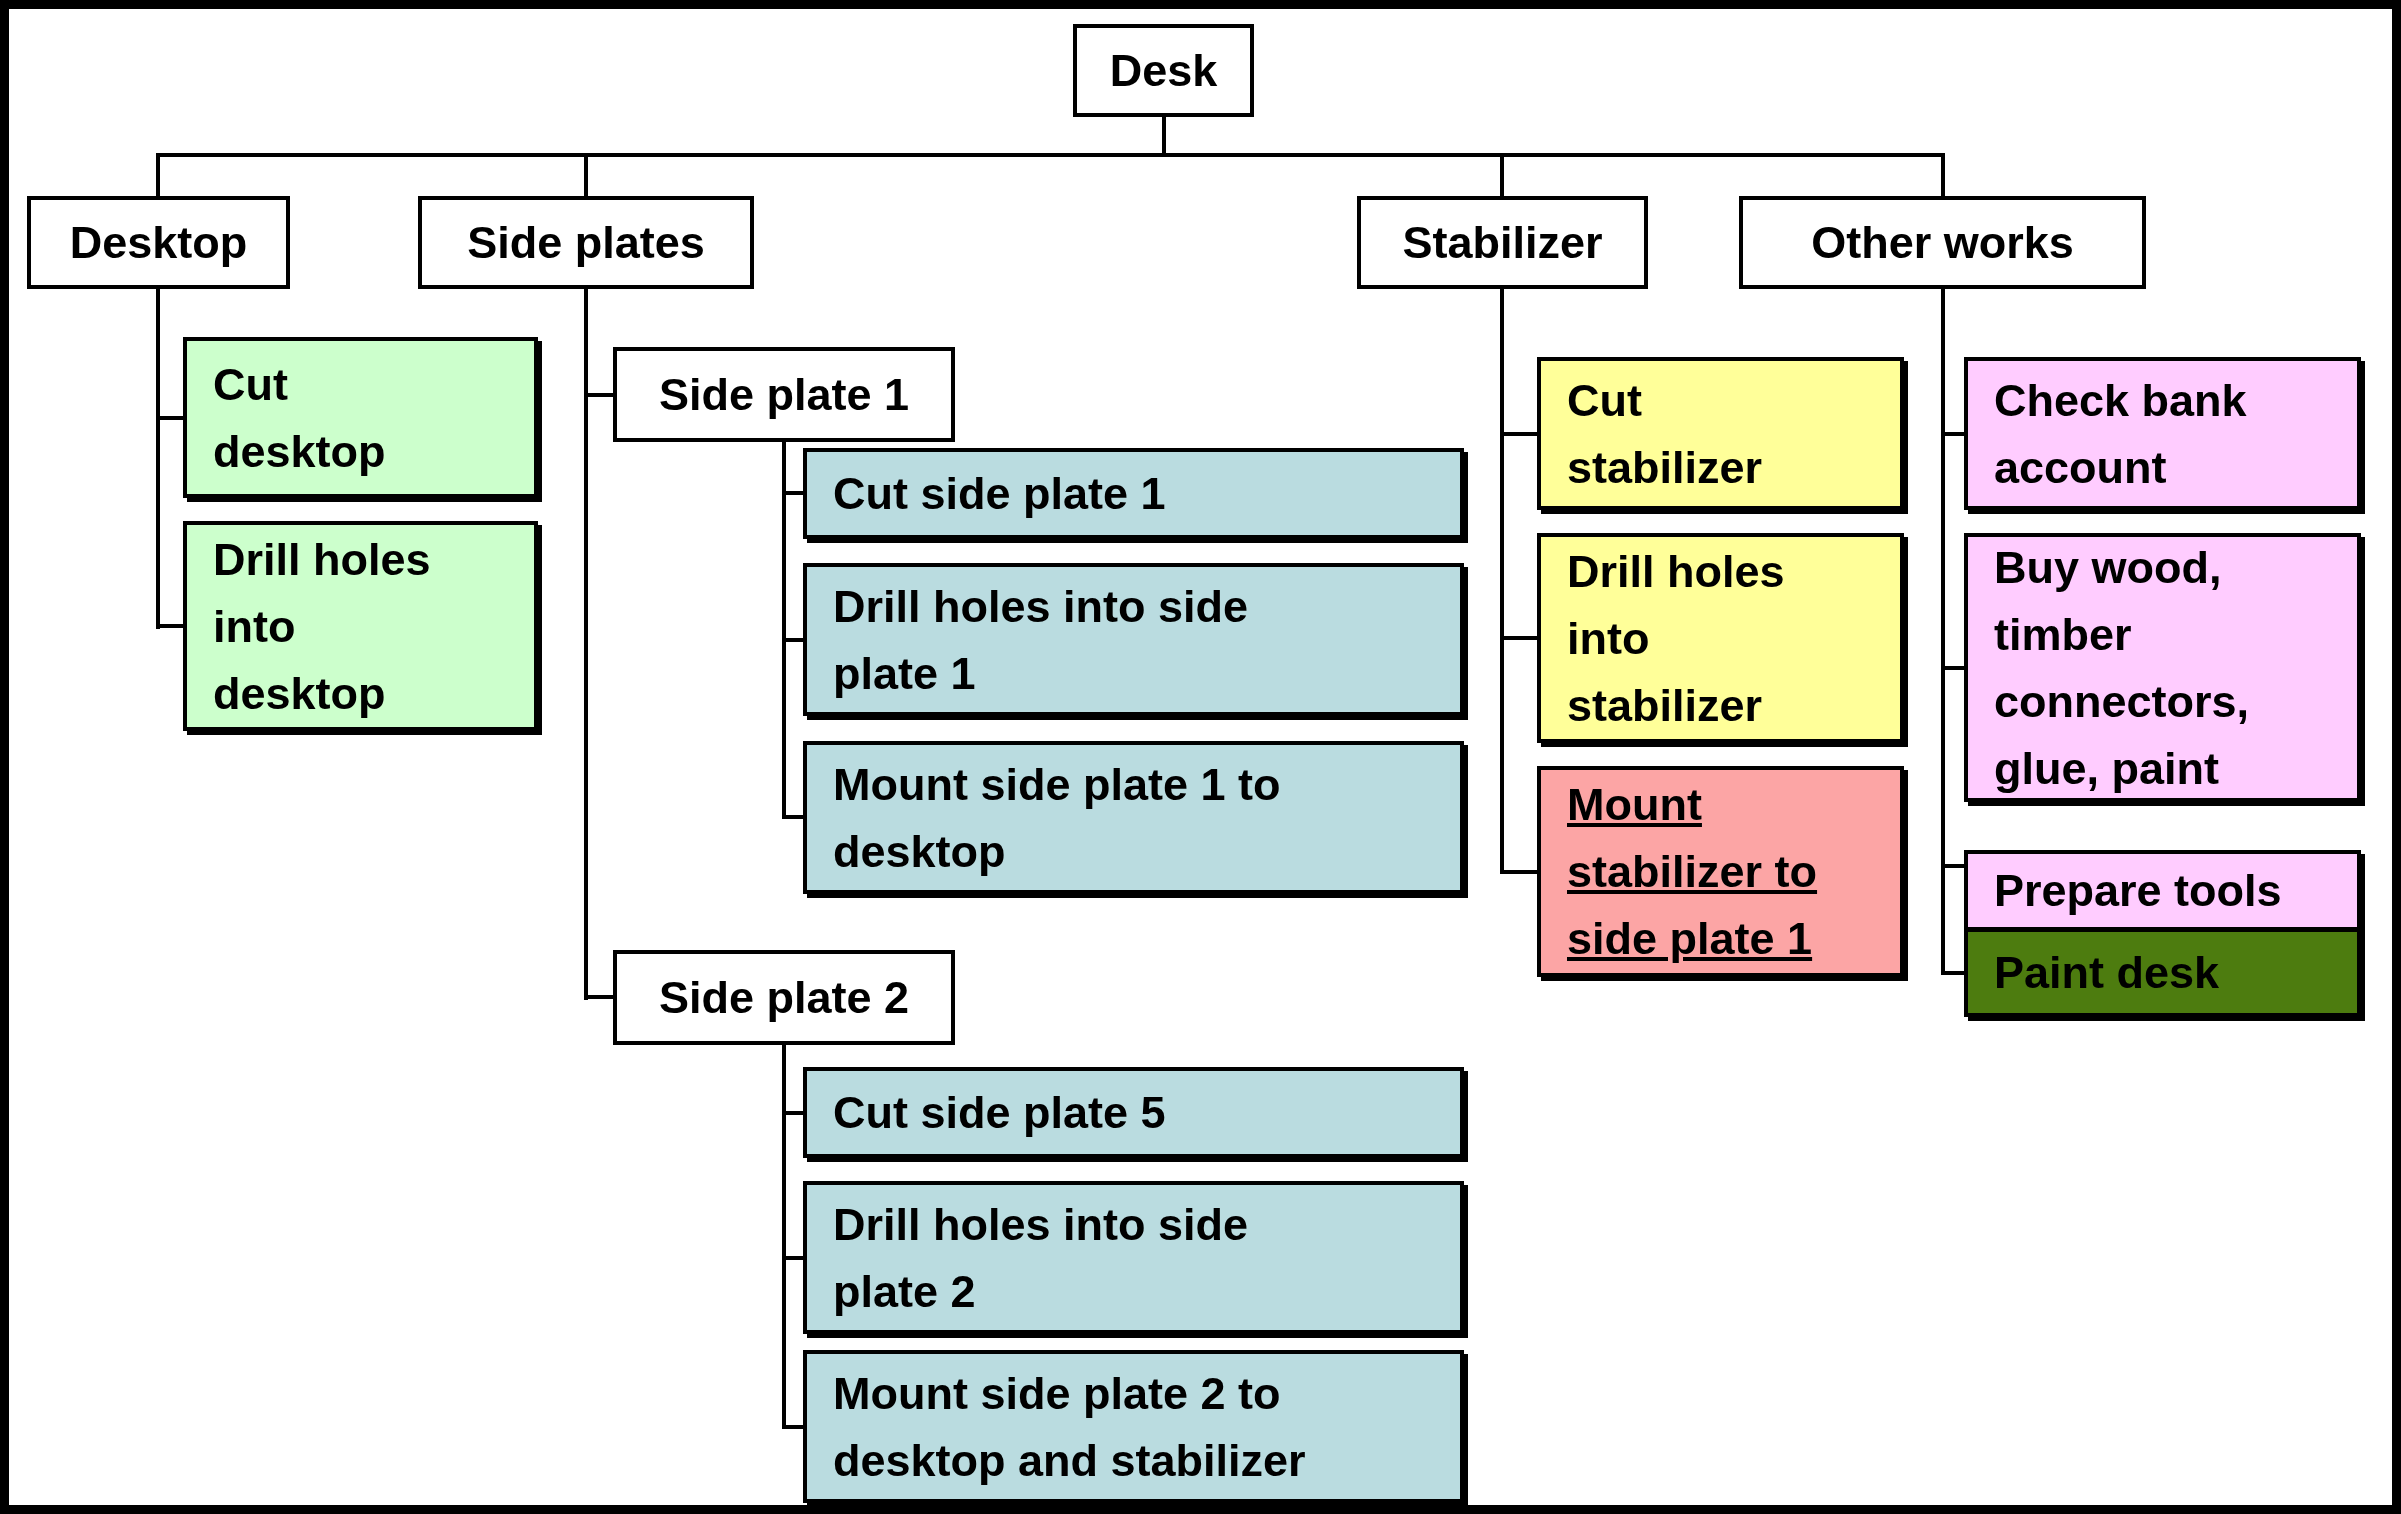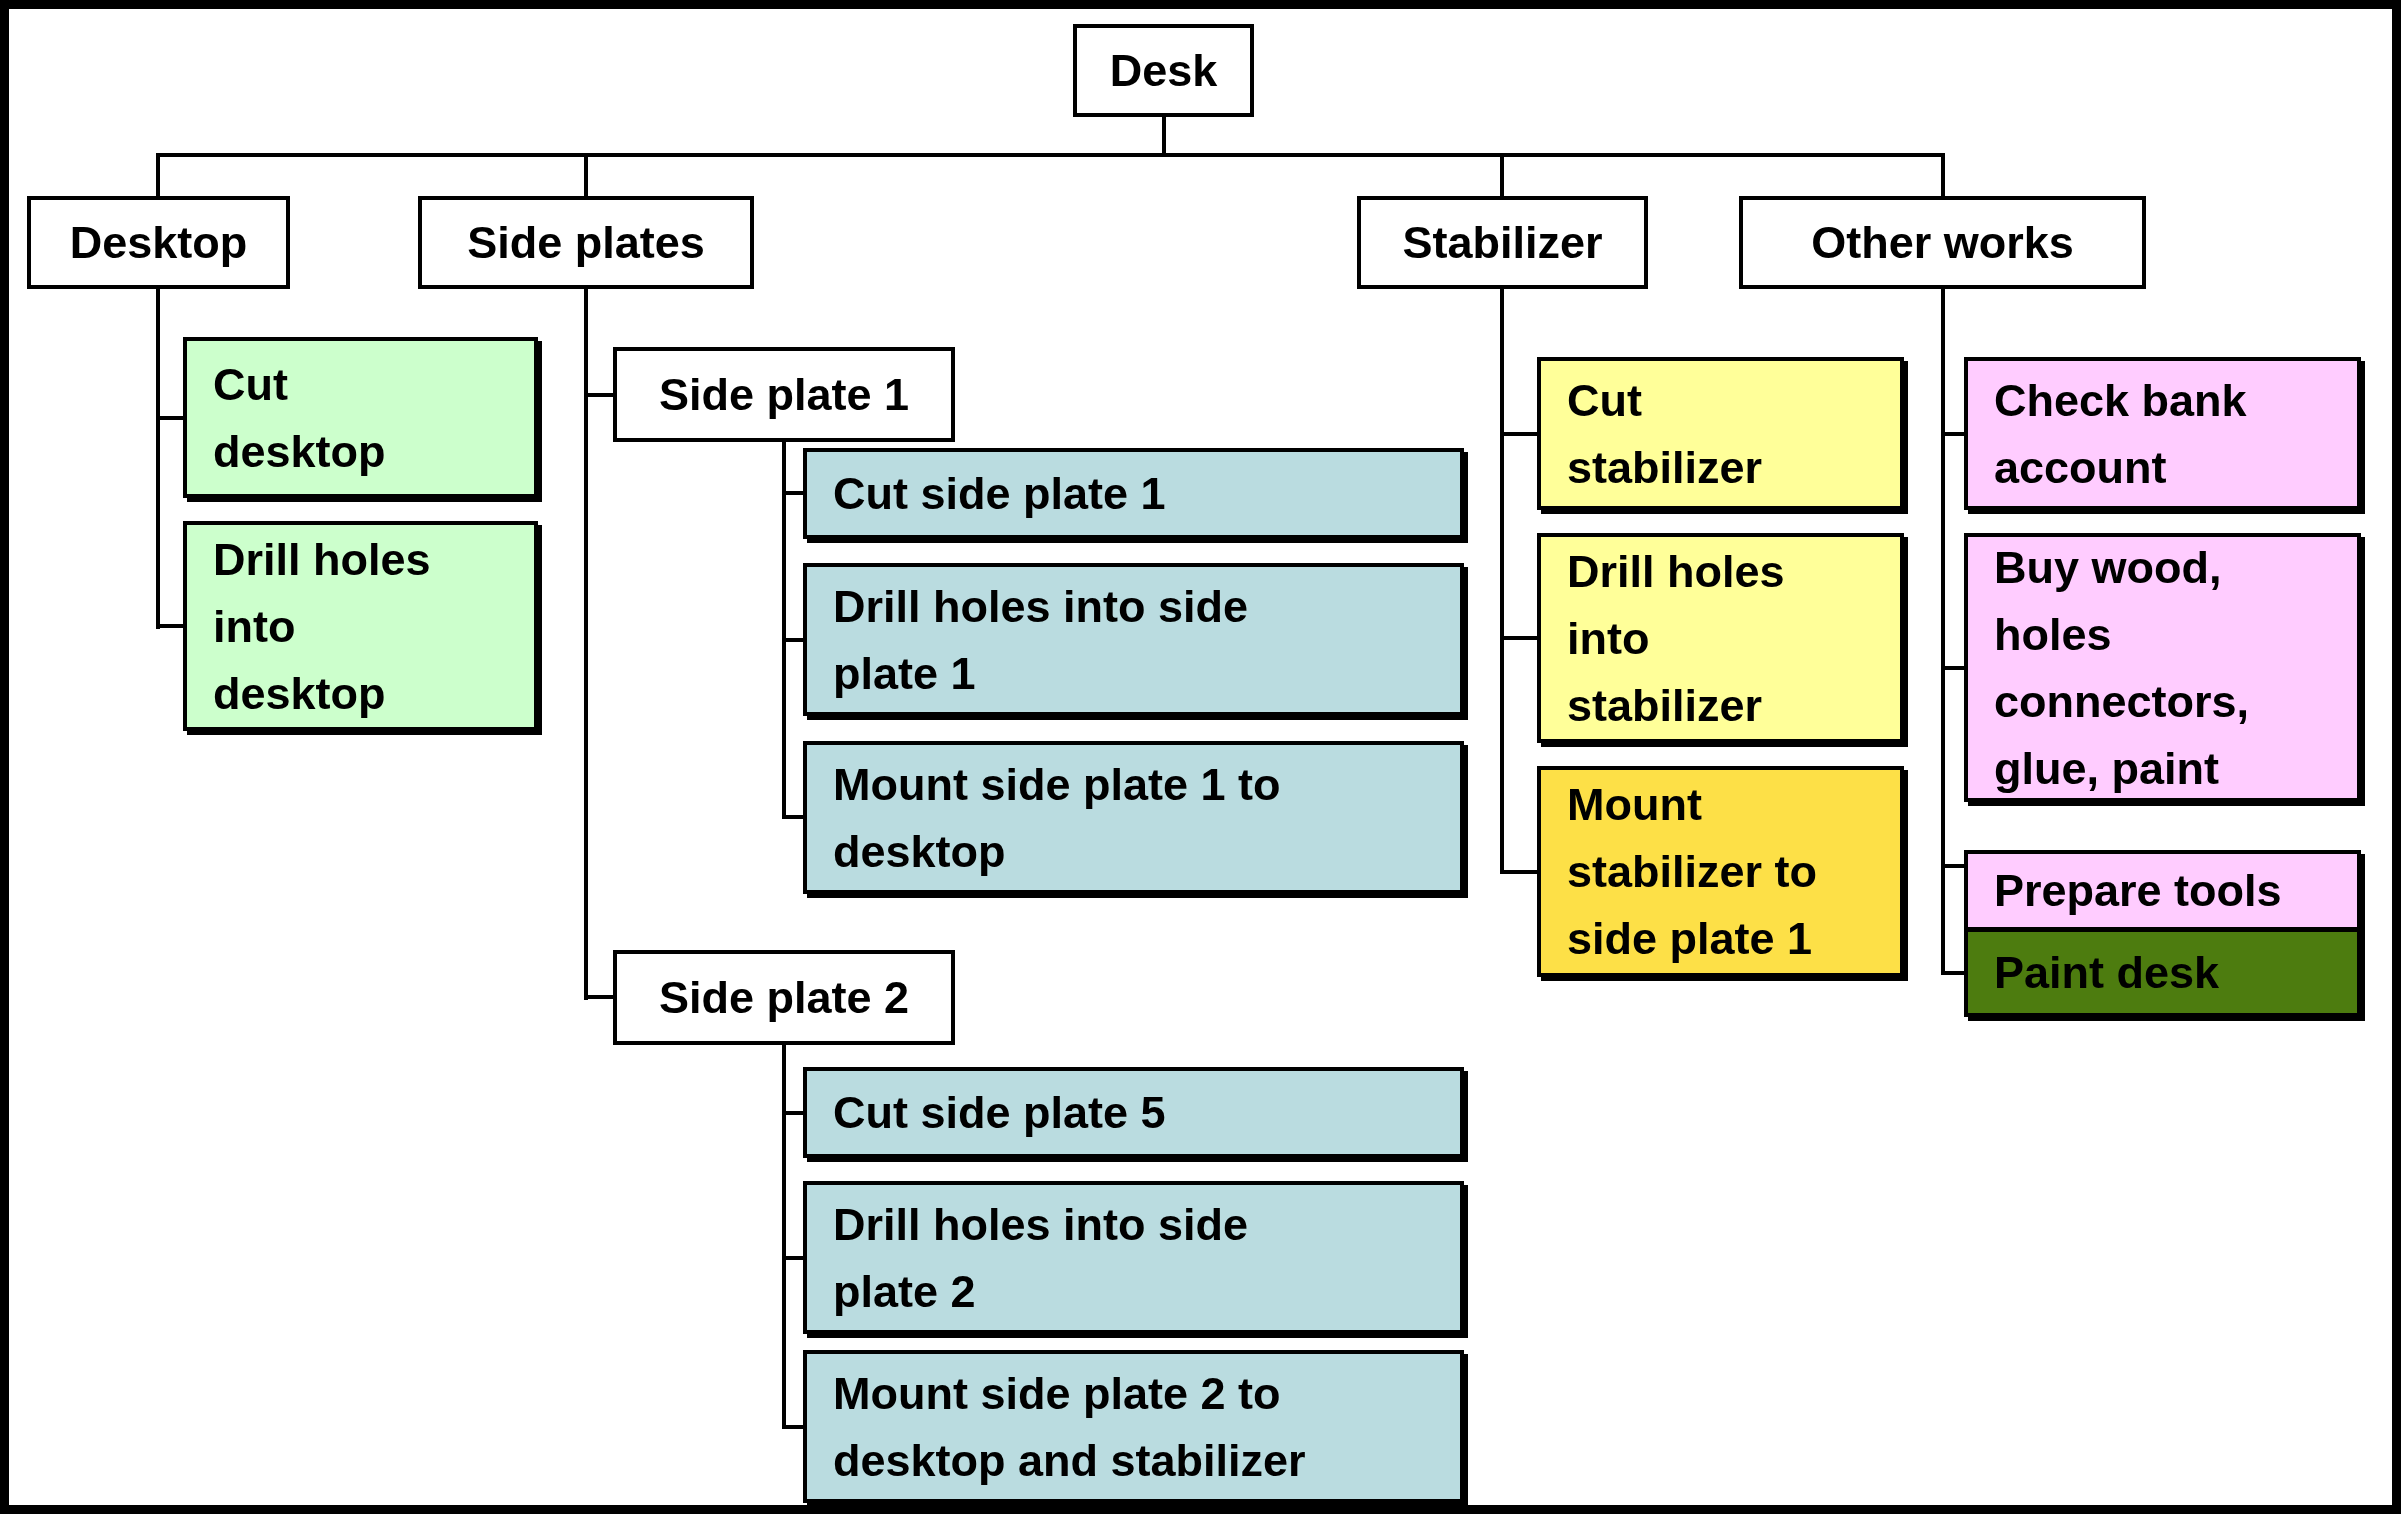--- a/index.html
+++ b/index.html
@@ -106,26 +106,26 @@
   <div class="box leaf" style="left: 803px; top: 1181px; width: 661px; height: 153px; background-color: rgb(186, 220, 224);">Drill holes into side
 plate 2</div>
   <div class="box leaf" style="left: 803px; top: 1350px; width: 661px; height: 153px; background-color: rgb(186, 220, 224);">Mount side plate 2 to
 desktop and stabilizer</div>
 
   <div class="box leaf" style="left: 1537px; top: 357px; width: 367px; height: 153px; background-color: rgb(255, 255, 153);">Cut
 stabilizer</div>
   <div class="box leaf" style="left: 1537px; top: 533px; width: 367px; height: 210px; background-color: rgb(255, 255, 153);">Drill holes
 into
 stabilizer</div>
-  <div class="box leaf" style="left: 1537px; top: 766px; width: 367px; height: 211px; background-color: #fde047;">Mount
+  <div class="box leaf" style="left: 1537px; top: 766px; width: 367px; height: 211px; background-color: #fca5a5; text-decoration: underline;">Mount
 stabilizer to
 side plate 1</div>
 
   <div class="box leaf" style="left: 1964px; top: 357px; width: 397px; height: 153px; background-color: rgb(255, 204, 255);">Check bank
 account</div>
   <div class="box leaf" style="left: 1964px; top: 533px; width: 397px; height: 269px; background-color: rgb(255, 204, 255);">Buy wood,
-holes
+timber
 connectors,
 glue, paint</div>
   <div class="box leaf" style="left: 1964px; top: 825px; width: 397px; height: 81px; background-color: rgb(255, 204, 255); margin-top: 25px;">Prepare tools</div>
   <div class="box leaf" style="left: 1964px; top: 928px; width: 397px; height: 89px; background-color: #4d7c0f;">Paint desk</div>
 </div>
 
 
 </body></html>

